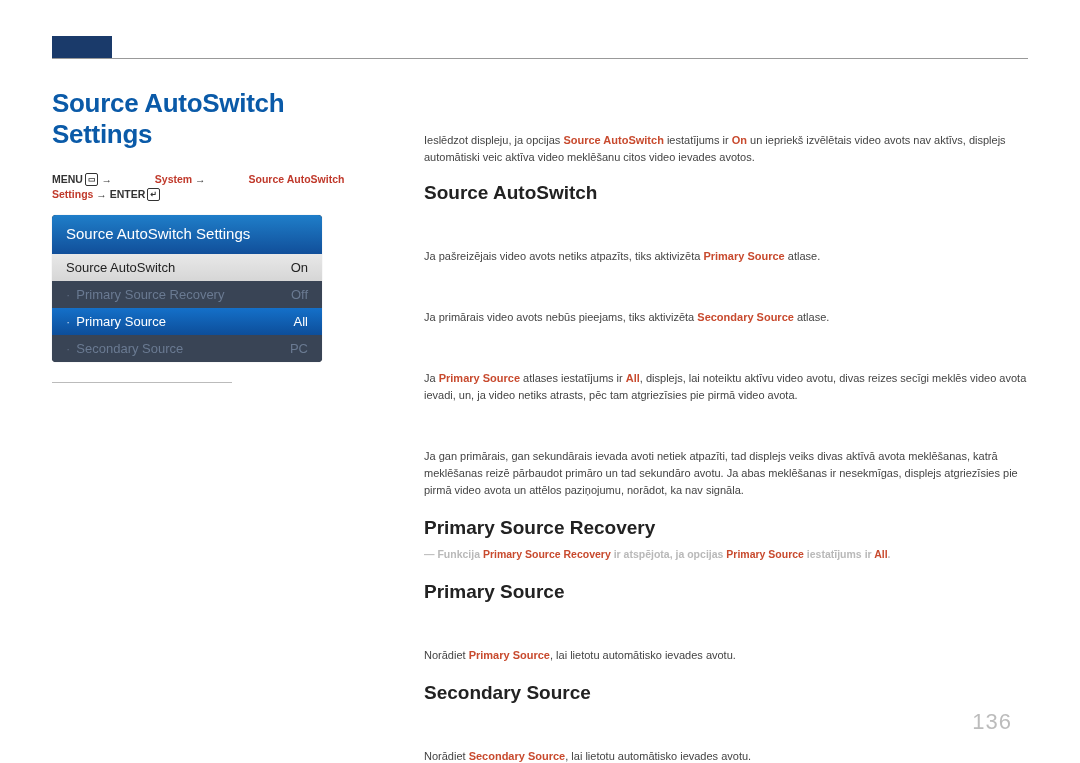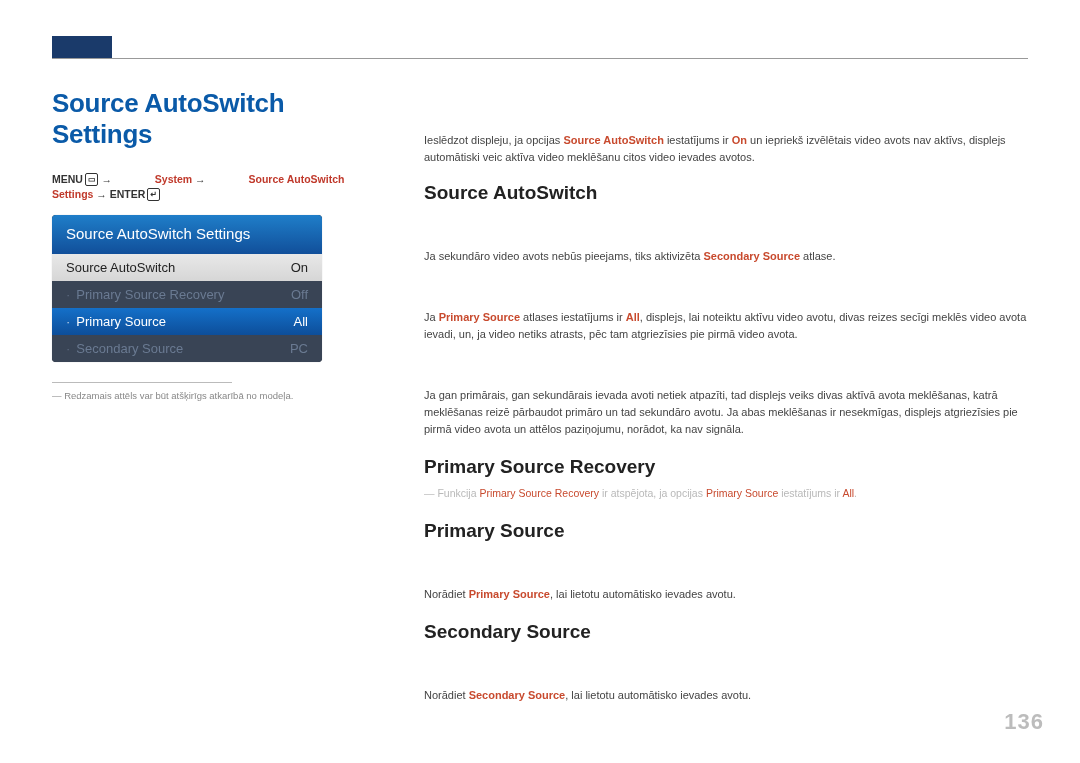--- a/index.html
+++ b/index.html
@@ -113,31 +113,32 @@
     font-weight: 600;
     color: #222;
     margin: 18px 0 8px;
   }
   .h2.first { margin-top: 16px; }
 
   .disabled-note {
     font-size: 10.5px;
     color: #b9b9b9;
     line-height: 1.5;
+    font-weight: bold;
   }
   .disabled-note .accent { color: #c84a2e; }
   .disabled-note::before { content: "― "; color: #c0c0c0; }
 
   .page-number {
     position: absolute;
     bottom: 28px;
-    right: 36px;
+    right: 68px;
     font-size: 22px;
     color: #bcbcbc;
-    font-weight: 700;
+    font-weight: 400;
     letter-spacing: 1px;
   }
 </style>
 </head>
 <body>
 
 <div class="top-tab"></div>
 <div class="top-rule"></div>
 
 <div class="page">
@@ -163,32 +164,34 @@
         <span class="dot">Primary Source</span>
         <span>All</span>
       </div>
       <div class="osd-row dim">
         <span class="dot">Secondary Source</span>
         <span>PC</span>
       </div>
     </div>
 
     <div class="note-divider"></div>
-    <div class="footnote">Redzamais attēls var būt atšķirīgs atkarībā no modeļa.</div>
   </div>
 
   <div class="right-col">
 
     <p class="para">
       <span>Ieslēdzot displeju, ja opcijas </span><span class="inline-accent">Source AutoSwitch</span><span> iestatījums ir </span><span class="inline-accent">On</span><span> un iepriekš izvēlētais video avots nav aktīvs, displejs automātiski veic aktīva video meklēšanu citos video ievades avotos.</span>
     </p>
 
     <div class="h2 first">Source AutoSwitch</div>
     <p class="para">
-      <span>Ja sekundāro video avots nebūs pieejams, tiks aktivizēta </span><span class="inline-accent">Secondary Source</span><span> atlase.</span>
+      <span>Ja pašreizējais video avots netiks atpazīts, tiks aktivizēta </span><span class="inline-accent">Primary Source</span><span> atlase.</span>
+    </p>
+    <p class="para">
+      <span>Ja primārais video avots nebūs pieejams, tiks aktivizēta </span><span class="inline-accent">Secondary Source</span><span> atlase.</span>
     </p>
     <p class="para">
       <span>Ja </span><span class="inline-accent">Primary Source</span><span> atlases iestatījums ir </span><span class="inline-accent">All</span><span>, displejs, lai noteiktu aktīvu video avotu, divas reizes secīgi meklēs video avota ievadi, un, ja video netiks atrasts, pēc tam atgriezīsies pie pirmā video avota.</span>
     </p>
     <p class="para">Ja gan primārais, gan sekundārais ievada avoti netiek atpazīti, tad displejs veiks divas aktīvā avota meklēšanas, katrā meklēšanas reizē pārbaudot primāro un tad sekundāro avotu. Ja abas meklēšanas ir nesekmīgas, displejs atgriezīsies pie pirmā video avota un attēlos paziņojumu, norādot, ka nav signāla.</p>
 
     <div class="h2">Primary Source Recovery</div>
     <p class="disabled-note">
       <span>Funkcija </span><span class="accent">Primary Source Recovery</span><span> ir atspējota, ja opcijas </span><span class="accent">Primary Source</span><span> iestatījums ir </span><span class="accent">All</span><span>.</span>
     </p>

